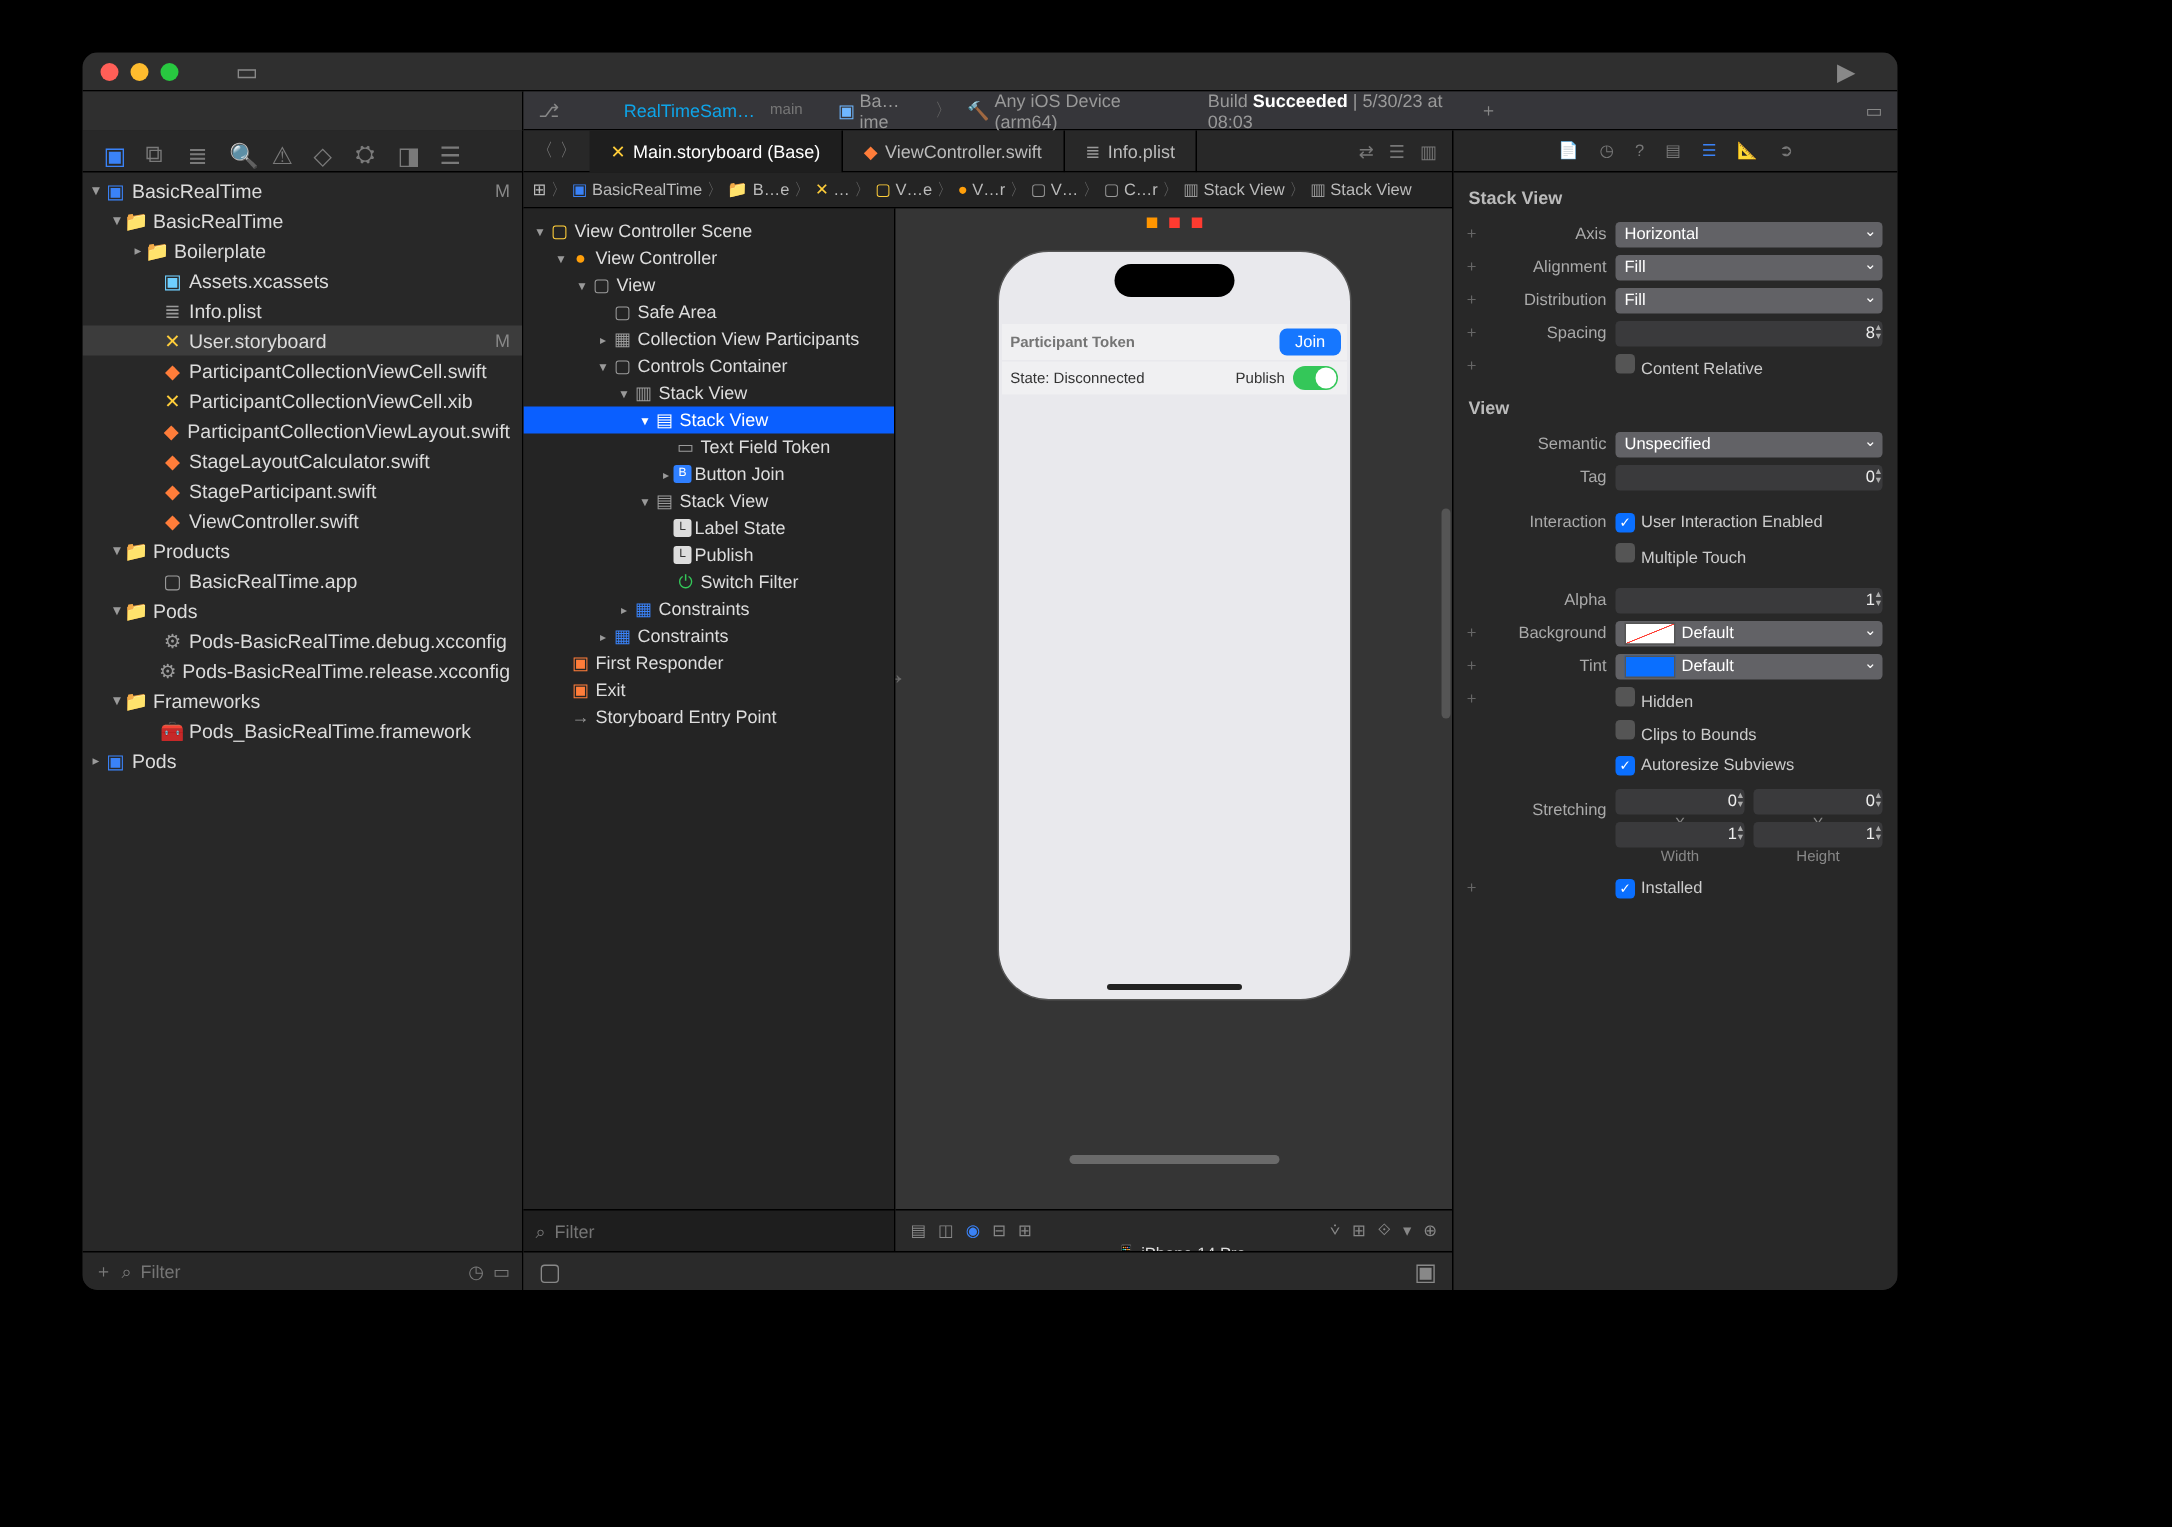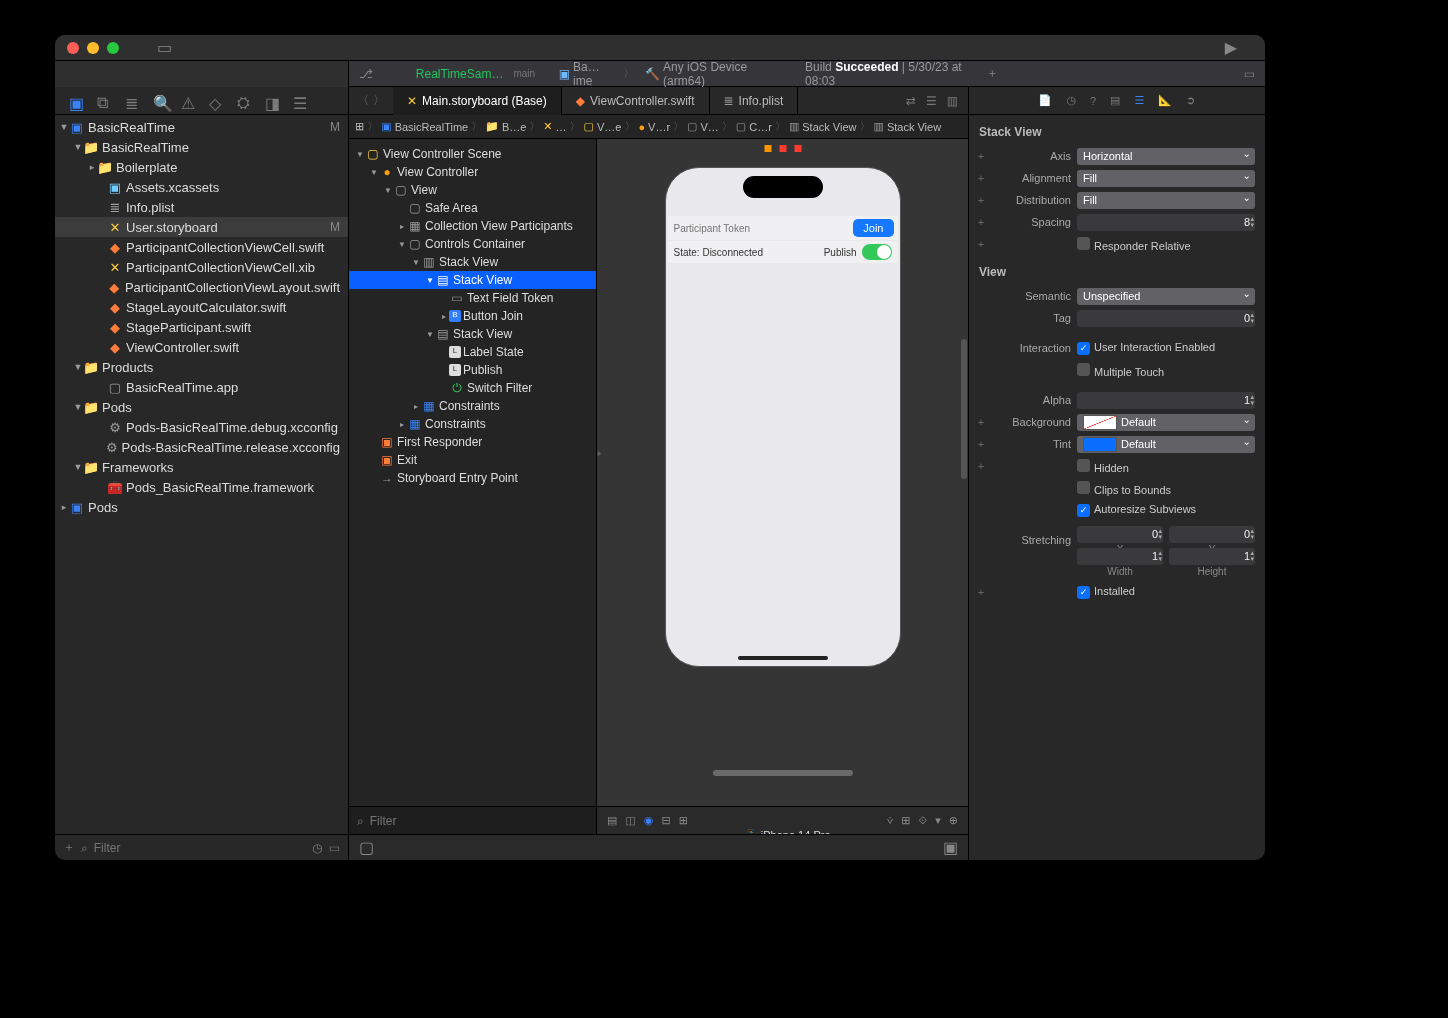--- a/index.html
+++ b/index.html
@@ -26,21 +26,21 @@
 
 .col-nav .bottom { height:26px; border-top:1px solid #000; display:flex; align-items:center; padding:0 8px; gap:6px; color:#7a7a7a; font-size:12px; }
 .col-nav .bottom input { flex:1; background:transparent; border:none; color:#ccc; font-size:12px; outline:none; }
 
 
 .col-center { flex:1; display:flex; flex-direction:column; background:#1e1e1e; min-width:0; }
 
 
 
 .topstrip { height:26px; background:#36363a; display:flex; align-items:center; padding:0 10px; gap:10px; border-bottom:1px solid #000; color:#999; font-size:12px; }
-.topstrip .proj { display:flex; gap:6px; color:#22c55e;padding-left:33px; }
+.topstrip .proj { display:flex; gap:6px; color:#0ea5e9;padding-left:33px; }
 .topstrip b { color:#fff; font-weight:600; }
 .topstrip .plus { margin-left:auto; color:#888; }
 
 
 .second { display:flex; flex:1; min-height:0; }
 
 .tabs { height:28px; display:flex; align-items:center; border-bottom:1px solid #000; background:#282828; font-size:12px; }
 .tabs .navpair { display:flex; gap:4px; padding:0 8px; color:#777; }
 .tab { padding:0 14px; height:28px; display:flex; align-items:center; gap:5px; color:#bbb; border-right:1px solid #000; }
 .tab.active { background:#1e1e1e; color:#fff; }
@@ -54,21 +54,21 @@
 .outline { width:248px; border-right:1px solid #000; background:#242424; overflow:auto; font-size:12px; color:#ddd; padding-top:6px; }
 .outline .on { display:flex; align-items:center; height:18px; }
 .outline .on.sel { background:#0a5fff; color:#fff; }
 .outline .disc { width:10px; font-size:8px; color:#9a9a9a; display:inline-flex; justify-content:center; }
 .outline .ic { width:16px; display:inline-flex; justify-content:center; margin-right:2px; }
 
 .canvas { flex:1; background:#353535; position:relative; display:flex; align-items:flex-start; justify-content:center; overflow:hidden; }
 .phone { width:236px; height:500px; background:#e9e9ed; border-radius:34px; margin-top:28px; border:1px solid #555; position:relative; overflow:hidden; }
 .phone .notch { position:absolute; top:8px; left:50%; transform:translateX(-50%); width:80px; height:22px; background:#000; border-radius:14px; }
 .phone .bar1 { position:absolute; top:48px; left:2px; right:2px; height:24px; background:#f0f0f2; display:flex; align-items:center; }
-.phone .bar1 input { flex:1; border:none; background:transparent; font-size:10px; padding:0 6px; color:#999; }
+.phone .bar1 input { flex:1; border:none; background:transparent; font-size:10px; padding:0 6px; color:#999;font-weight:bold; }
 .phone .bar1 .join { background:#1677ff; color:#fff; border-radius:5px; padding:3px 10px; font-size:11px; margin-right:4px; }
 .phone .bar2 { position:absolute; top:73px; left:2px; right:2px; height:22px; background:#f0f0f2; display:flex; align-items:center; padding:0 6px; font-size:10px; color:#333; }
 .phone .bar2 .sp { flex:1; }
 .phone .switch { width:30px; height:16px; background:#34c759; border-radius:9px; position:relative; margin-left:5px; }
 .phone .switch::after { content:''; position:absolute; right:1px; top:1px; width:14px; height:14px; background:#fff; border-radius:50%; }
 .phone .homebar { position:absolute; bottom:6px; left:50%; transform:translateX(-50%); width:90px; height:4px; background:#222; border-radius:3px; }
 
 .sel-handles { position:absolute; top:0; left:50%; transform:translateX(-50%); width:245px; height:18px; display:flex; align-items:center; justify-content:center; gap:8px; }
 .sel-handles .h { width:7px; height:7px; background:#ff9500; }
 .sel-handles .h.r { background:#ff3b30; }
@@ -556,21 +556,21 @@
               <div class="ctrl">
                 <div class="num">
                   <span>8</span>
                   <span class="step">▴<br>▾</span>
                 </div>
               </div>
             </div>
         <div class="row">
               <span class="plus">+</span>
               <span class="lbl"></span>
-              <div class="ctrl"><span class="chk"></span><span>Responder Relative</span></div>
+              <div class="ctrl"><span class="chk"></span><span>Content Relative</span></div>
             </div>
 
         <div class="sect-title" style="margin-top:10px;">View</div>
         <div class="row">
               <span class="plus"></span>
               <span class="lbl">Semantic</span>
               <div class="ctrl">
                 <div class="sel-ctrl">
                   <span>Unspecified</span>
                 </div>

